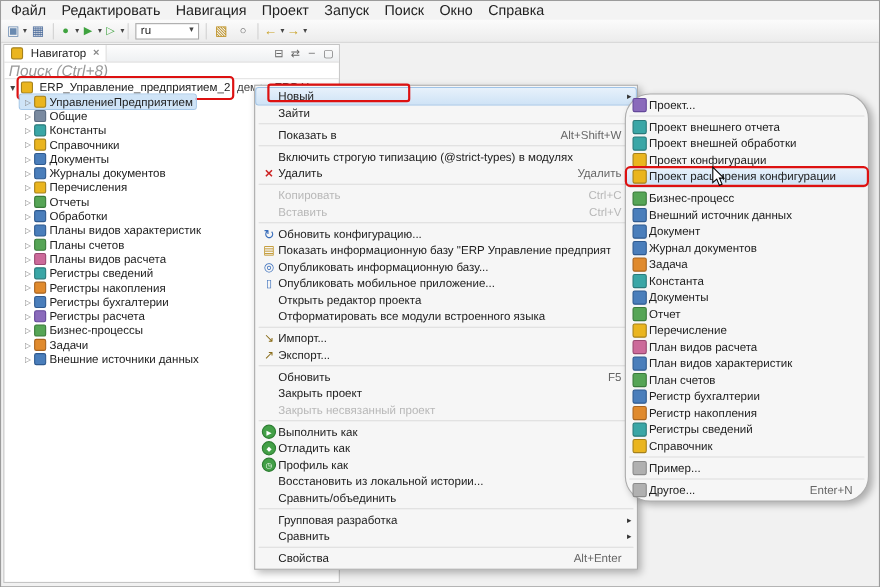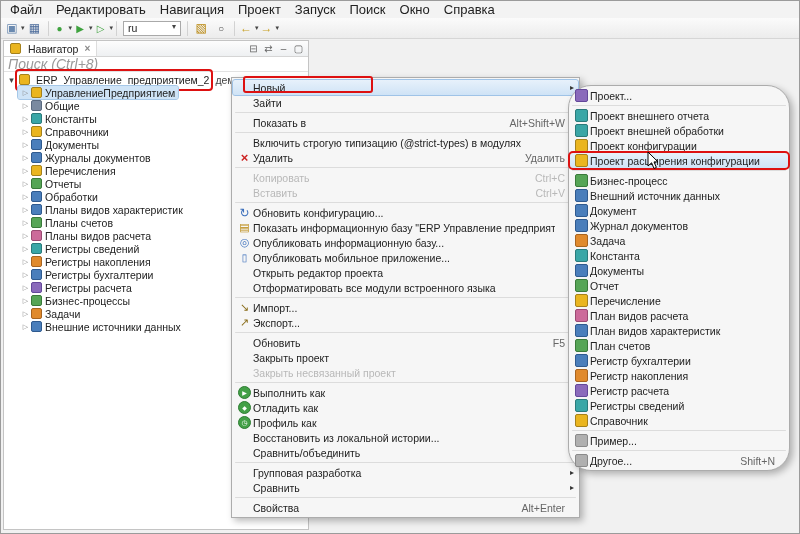--- a/index.html
+++ b/index.html
@@ -723,26 +723,20 @@
         <span class="arr"></span>
       </div>
 
       <div class="mrow">
         <span class="ic accum-register-icon c-orange"></span>
         <span class="lbl">Регистр накопления</span>
         <span class="sc"></span>
         <span class="arr"></span>
       </div>
 
-      <div class="mrow">
-        <span class="ic calc-register-icon c-purple"></span>
-        <span class="lbl">Регистр расчета</span>
-        <span class="sc"></span>
-        <span class="arr"></span>
-      </div>
 
       <div class="mrow">
         <span class="ic info-register-icon c-teal"></span>
         <span class="lbl">Регистры сведений</span>
         <span class="sc"></span>
         <span class="arr"></span>
       </div>
 
       <div class="mrow">
         <span class="ic catalog-icon c-gold"></span>
@@ -768,21 +762,21 @@
       <div class="mrow sep">
         
         
         
         
       </div>
 
       <div class="mrow">
         <span class="ic other-icon c-gray"></span>
         <span class="lbl">Другое...</span>
-        <span class="sc">Shift+N</span>
+        <span class="sc">Enter+N</span>
         <span class="arr"></span>
       </div>
 
   </div>
 
   <div class="ann-box" id="ann-new"></div>
 
   <div id="cursor">
     <svg width="12" height="19" viewBox="0 0 12 19">
       <path d="M1 1 L1 15 L4.6 11.8 L7 17.5 L9.4 16.4 L7 10.9 L11 10.9 Z" fill="#ffffff" stroke="#000000" stroke-width="1"></path>

